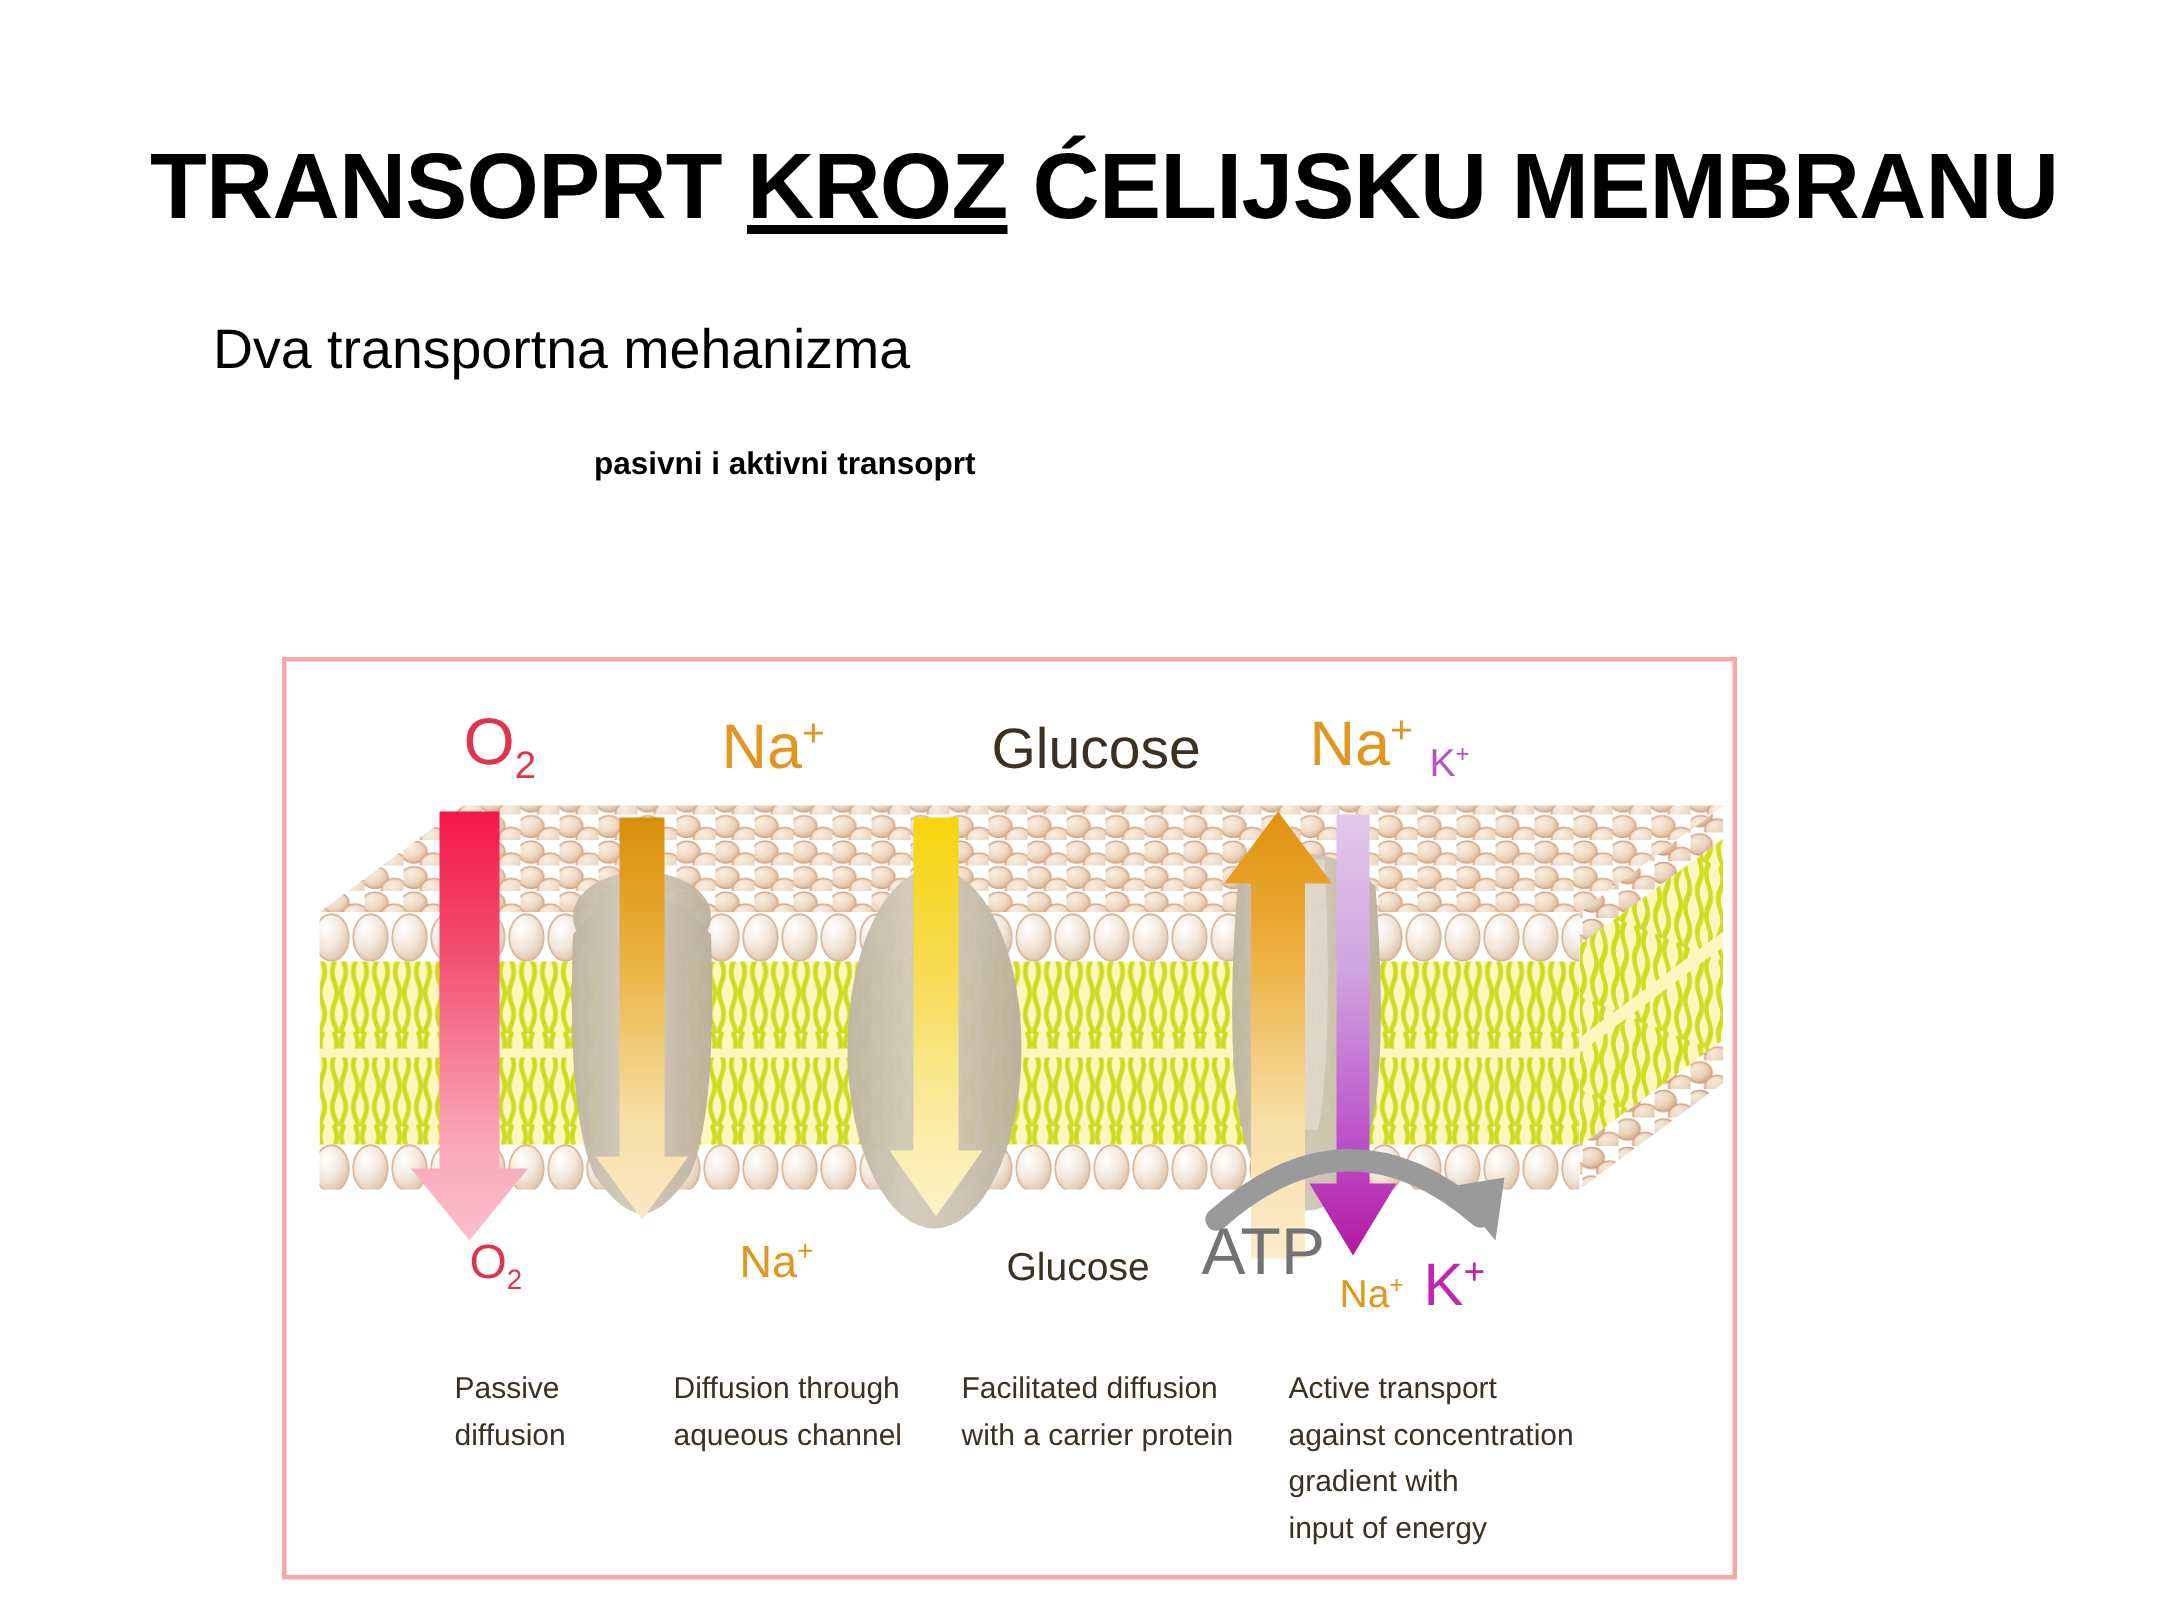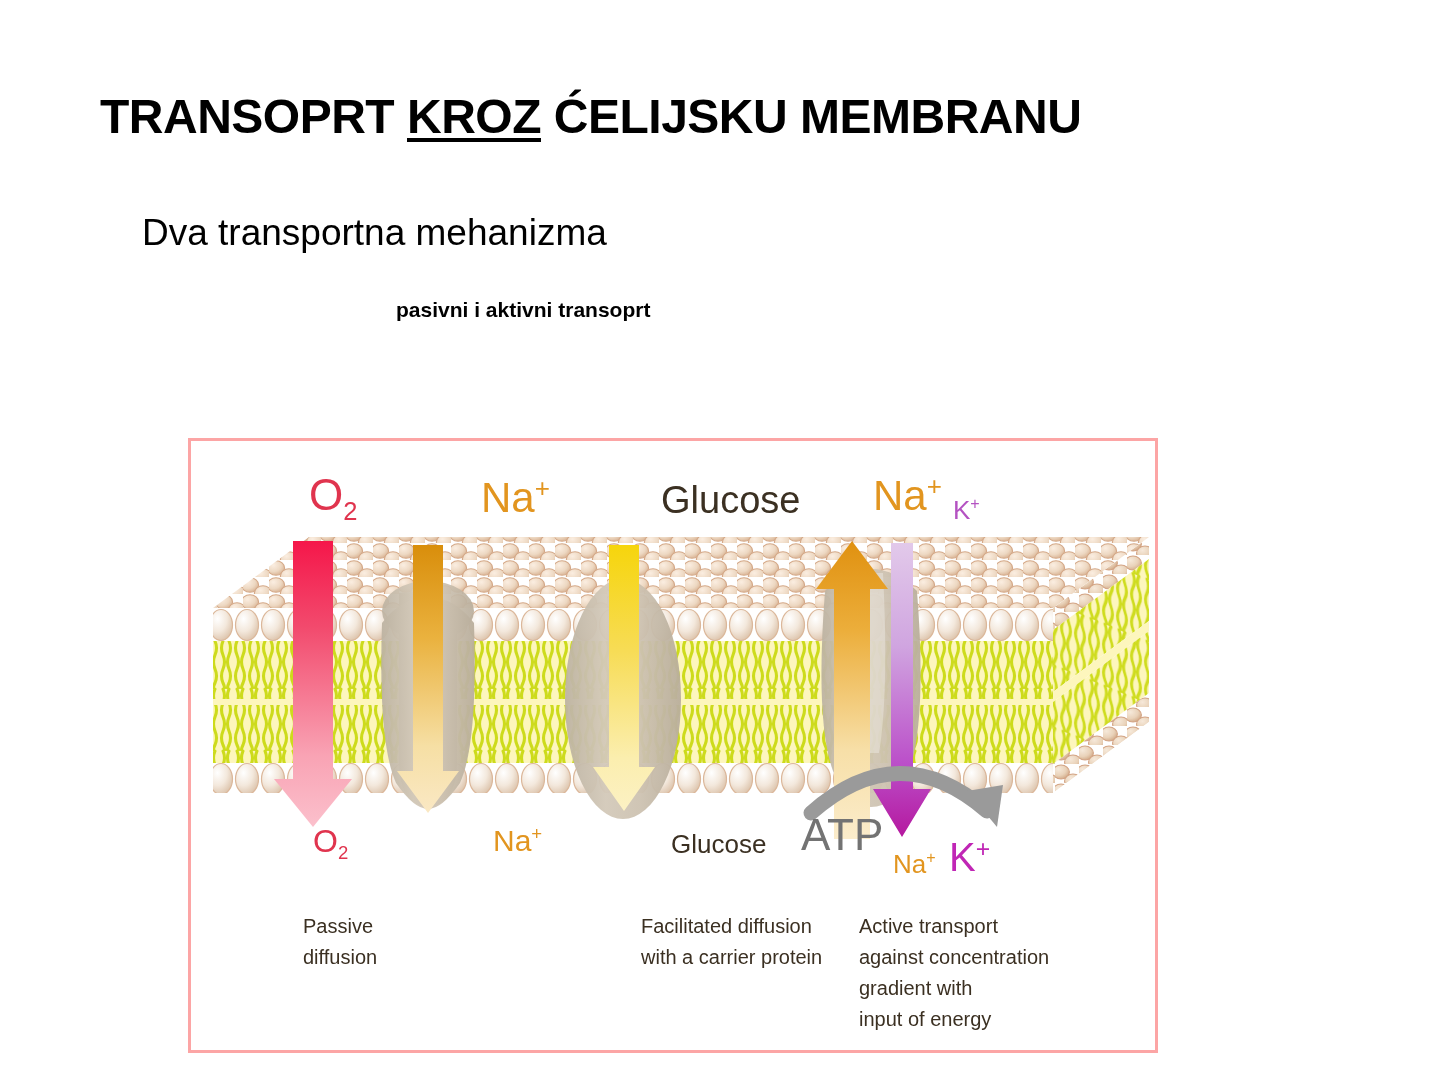--- a/index.html
+++ b/index.html
@@ -15,21 +15,21 @@
     font-family: "Liberation Sans", sans-serif;
     color: #000000;
   }
 
   
   #slide-title {
     position: absolute;
     left: 100px;
     top: 92px;
     width: 1260px;
-    font-size: 48px;
+    font-size: 62px;
     font-weight: bold;
     letter-spacing: -0.5px;
     line-height: 1.05;
     white-space: nowrap;
   }
   #slide-title .u { text-decoration: underline; text-underline-offset: 5px; }
 
   #subtitle-1 {
     position: absolute;
     left: 142px;
@@ -359,20 +359,22 @@
     <div class="lbl lbl-o2-bot"><span>O</span><sub>2</sub></div>
     <div class="lbl lbl-na-bot"><span>Na</span><sup>+</sup></div>
     <div class="lbl lbl-glu-bot">Glucose</div>
 
     <div class="lbl lbl-atp">ATP</div>
     <div class="lbl lbl-na-pump"><span>Na</span><sup>+</sup></div>
     <div class="lbl lbl-k-pump"><span>K</span><sup>+</sup></div>
 
     <div class="caption cap-1">Passive
 diffusion</div>
+    <div class="caption cap-2">Diffusion through
+aqueous channel</div>
     <div class="caption cap-4">Active transport
 against concentration
 gradient with
 input of energy</div>
     <div class="caption cap-3">Facilitated diffusion
 with a carrier protein</div>
 
   </div>
 </div>
 

